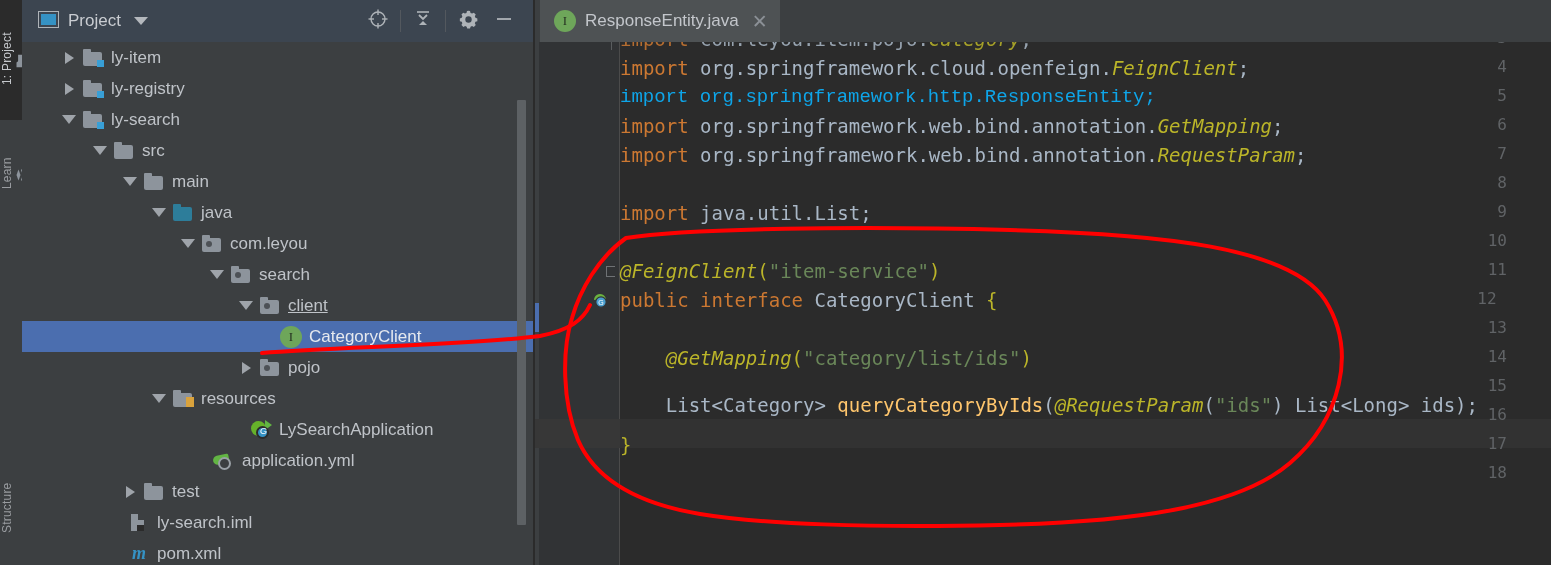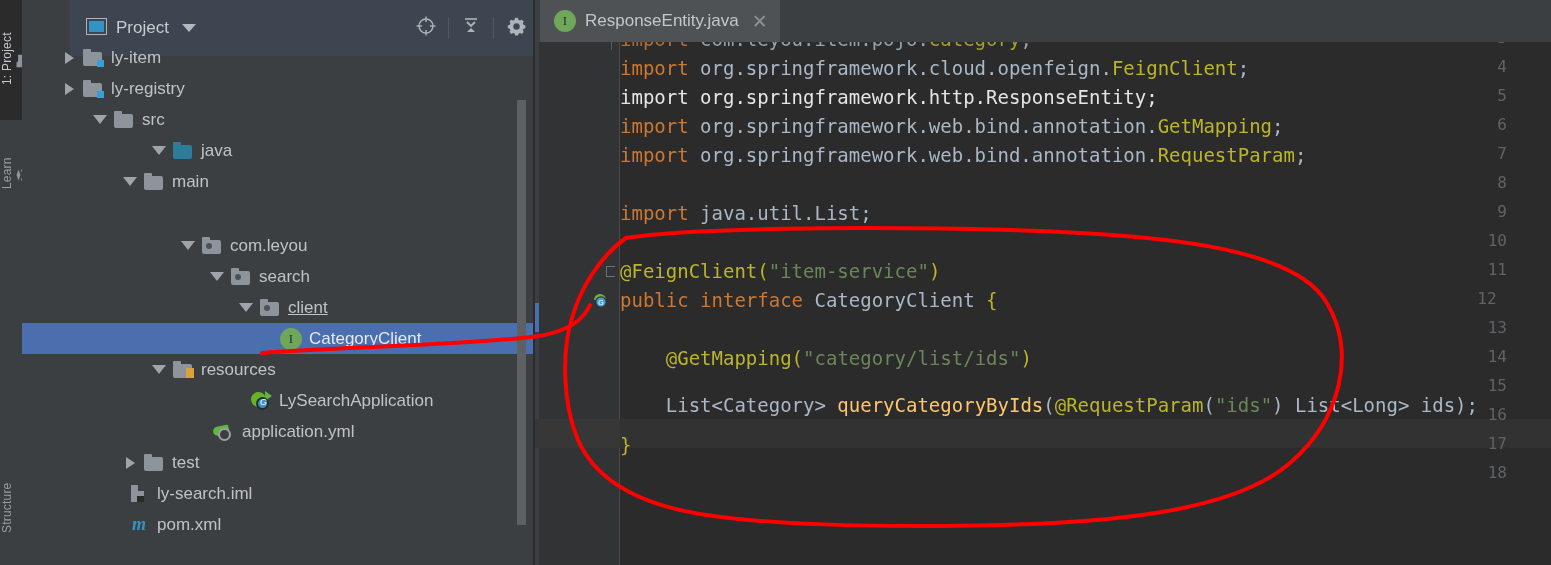--- a/index.html
+++ b/index.html
@@ -31,23 +31,23 @@
   #vtab-project { top: 0; height: 120px; background:#2b2b2b; }
   #vtab-learn   { top: 128px; height: 92px; }
   #vtab-structure { top: 452px; height: 113px; }
 
   
   #project-panel {
     position: absolute; left: 22px; top: 0; width: 512px; height: 565px;
     background: #3c3f41;
   }
   #project-header {
-    position: absolute; left: 0; top: 0; width: 512px; height: 56px;
+    position: absolute; left: 0; top: 0; width: 512px; height: 42px;
     background: #3c4550;
-    display: flex; align-items: center; margin-left: 48px;
+    display: flex; align-items: center;
   }
   #project-header .ph-left { display: flex; align-items: center; padding-left: 16px; gap: 9px; }
   #project-title { color: #c9ccd1; font-size: 17px; }
   .caret-down {
     width: 0; height: 0; border-left: 7px solid transparent;
     border-right: 7px solid transparent; border-top: 8px solid #b4b8bd;
     margin-left: 4px;
   }
   #project-header .ph-right {
     margin-left: auto; display: flex; align-items: center; gap: 0px; padding-right: 12px;
@@ -139,24 +139,24 @@
     position:absolute; right:44px; width:40px; text-align:right;
     color:#606366; font-family:"DejaVu Sans Mono", monospace; font-size:16px;
   }
   .code-line {
     position:absolute; left:85px; white-space:pre;
     font-family:"DejaVu Sans Mono", monospace; font-size:19px; letter-spacing:0px;
   }
   .caret-line-hl { position:absolute; left:85px; width:931px; height:29px; background:#323232; }
 
   .k-kw { color:#cc7832; }          
-  .k-ann { color:#bbb529; }         
+  .k-ann { color:#bbb529;font-style:italic; }         
   .k-str { color:#6a8759; }         
   .k-cls { color:#a9b7c6; }
-  .k-unused { color:#e5e5e5; }      
+  .k-unused { color:#0ea5e9;font-family:Liberation Mono, monospace; }      
   .k-method { color:#ffc66d; }
   .k-yellowbrace { color:#bbb529; }
 
   #fold-bracket-9 { position:absolute; left:71px; top:8px; width:9px; height:11px; border:1px solid #6f7275; border-right:none; }
   #gutter-bean-12 { position:absolute; left:55px; }
 
   
   .fold-line { position:absolute; left:76px; width:1px; background:#5a5d5f; }
 
   
@@ -261,52 +261,62 @@
         <span class="arrow-slot">
             <i class="arrow-r"></i>
           </span>
         <span class="ico">
             <i class="folder"></i>
             <i class="badge-module"></i>
           </span>
         <span class="tlabel">ly-registry</span>
       </div>
 
+      <div class="trow" style="padding-left:34px;">
+        <span class="arrow-slot">
+            <i class="arrow-d"></i>
+          </span>
+        <span class="ico">
+            <i class="folder"></i>
+            <i class="badge-module"></i>
+          </span>
+        <span class="tlabel">ly-search</span>
+      </div>
 
       <div class="trow" style="padding-left:65px;">
         <span class="arrow-slot">
             <i class="arrow-d"></i>
           </span>
         <span class="ico">
             <i class="folder"></i>
           </span>
         <span class="tlabel">src</span>
       </div>
 
+      <div class="trow" style="padding-left:95px;">
+        <span class="arrow-slot">
+            <i class="arrow-d"></i>
+          </span>
+        <span class="ico">
+            <i class="folder"></i>
+          </span>
+        <span class="tlabel">main</span>
+      </div>
+
       <div class="trow" style="padding-left:124px;">
         <span class="arrow-slot">
             <i class="arrow-d"></i>
           </span>
         <span class="ico">
             <i class="folder blue"></i>
           </span>
         <span class="tlabel">java</span>
       </div>
 
-      <div class="trow" style="padding-left:95px;">
-        <span class="arrow-slot">
-            <i class="arrow-d"></i>
-          </span>
-        <span class="ico">
-            <i class="folder"></i>
-          </span>
-        <span class="tlabel">main</span>
-      </div>
-
-      <div class="trow" style="padding-left:153px;margin-top:33px;">
+      <div class="trow" style="padding-left:153px;">
         <span class="arrow-slot">
             <i class="arrow-d"></i>
           </span>
         <span class="ico">
             <i class="folder"></i>
             <i class="pkg-dot"></i>
           </span>
         <span class="tlabel">com.leyou</span>
       </div>
 
@@ -330,20 +340,30 @@
             <i class="pkg-dot"></i>
           </span>
         <span class="tlabel">client</span>
       </div>
 
       <div class="trow selected" style="padding-left:258px;">
         <span class="circ-ico green">I</span>
         <span class="tlabel">CategoryClient</span>
       </div>
 
+      <div class="trow" style="padding-left:211px;">
+        <span class="arrow-slot">
+            <i class="arrow-r"></i>
+          </span>
+        <span class="ico">
+            <i class="folder"></i>
+            <i class="pkg-dot"></i>
+          </span>
+        <span class="tlabel">pojo</span>
+      </div>
 
       <div class="trow" style="padding-left:124px;">
         <span class="arrow-slot">
             <i class="arrow-d"></i>
           </span>
         <span class="ico">
             <i class="folder"></i>
             <i class="badge-res"></i>
           </span>
         <span class="tlabel">resources</span>

